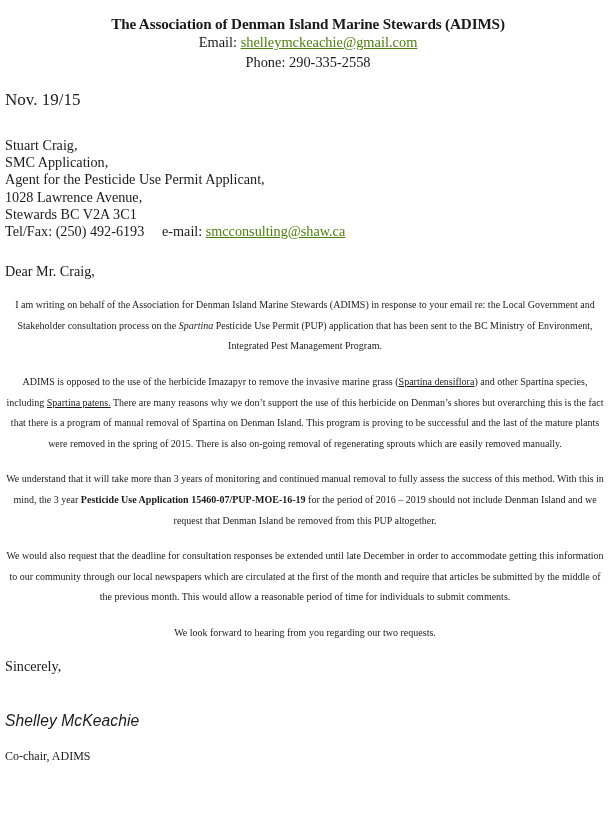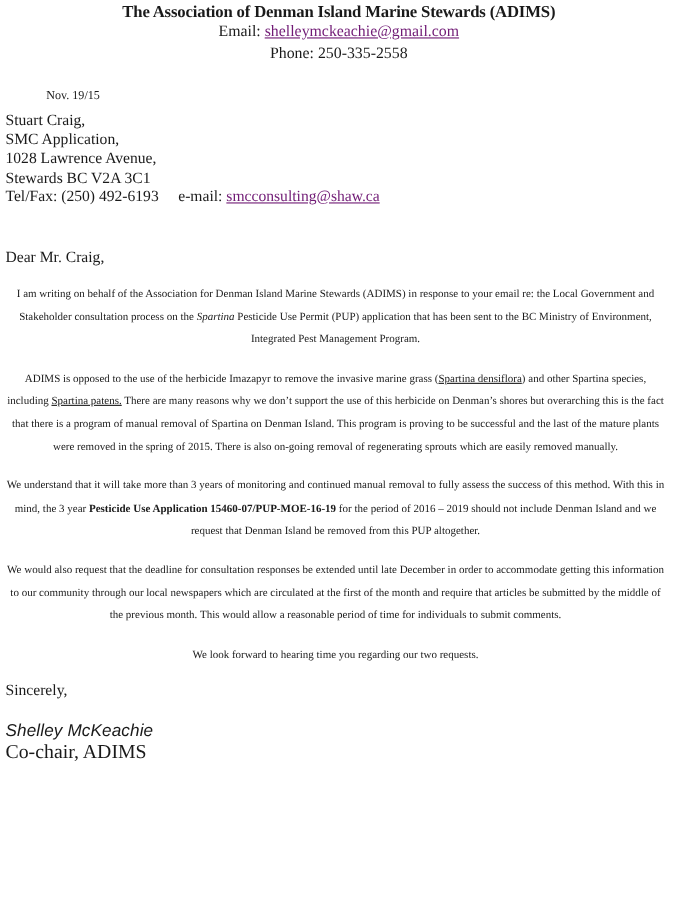--- a/index.html
+++ b/index.html
@@ -17,55 +17,54 @@
   }
   .page {
     position: relative;
     width: 616px;
     height: 821px;
     padding: 0;
     box-sizing: border-box;
   }
   .letterhead {
     text-align: center;
-    padding-top: 1px;
+    padding-top: 14px;
   }
   .org-title {
     font-size: 15.2px;
     font-weight: bold;
     letter-spacing: -0.15px;
     line-height: 19px;
   }
   .contact-line {
     font-size: 14.4px;
     line-height: 19.5px;
   }
   a.maillink,
   .maillink {
-    color: #701a75;
+    color: #4d7c0f;
     text-decoration: underline;
   }
   .body-block {
     padding-left: 5px;
     padding-right: 11px;
   }
   .date-line {
-    font-size: 11px;
+    font-size: 17px;
     margin-top: 19px;
     line-height: 18px;
-    margin-left: 37px;
   }
   .addr-block {
     font-size: 14.2px;
     line-height: 17.2px;
-    margin-top: 6px;
+    margin-top: 28px;
   }
   .salutation {
     font-size: 14.2px;
-    margin-top: 37px;
+    margin-top: 22px;
     line-height: 18px;
   }
   p.para {
     font-size: 10px;
     line-height: 20.6px;
     margin: 0;
     margin-top: 15px;
     text-align: center;
   }
   .ital { font-style: italic; }
@@ -73,64 +72,65 @@
   .udl  { text-decoration: underline; }
   .sincerely {
     font-size: 14.2px;
     margin-top: 13px;
     line-height: 18px;
   }
   .signature-name {
     font-family: "Liberation Sans", "DejaVu Sans", sans-serif;
     font-style: italic;
     font-size: 15.6px;
-    margin-top: 18px;
+    margin-top: 36px;
     line-height: 19px;
     letter-spacing: 0.1px;
   }
   .signature-role {
-    font-size: 18px;
+    font-size: 12px;
     line-height: 17px;
-    margin-top: 1px;
+    margin-top: 18px;
   }
 </style>
 </head>
 <body>
 
 <div class="page">
 
   <div class="letterhead">
     <div class="org-title">The Association of Denman Island Marine Stewards (ADIMS)</div>
     <div class="contact-line"><span>Email: </span><a class="maillink" href="#">shelleymckeachie@gmail.com</a></div>
-    <div class="contact-line">Phone: 250-335-2558</div>
+    <div class="contact-line">Phone: 290-335-2558</div>
   </div>
 
   <div class="body-block">
 
     <div class="date-line">Nov. 19/15</div>
 
     <div class="addr-block">
       <div>Stuart Craig,</div>
       <div>SMC Application,</div>
+      <div>Agent for the Pesticide Use Permit Applicant,</div>
       <div>1028 Lawrence Avenue,</div>
       <div>Stewards BC V2A 3C1</div>
       <div><span>Tel/Fax: (250) 492-6193</span>&nbsp;&nbsp;&nbsp;&nbsp;&nbsp;<span>e-mail: </span><a class="maillink" href="#">smcconsulting@shaw.ca</a></div>
     </div>
 
     <div class="salutation">Dear Mr. Craig,</div>
 
     <p class="para"><span>I am writing on behalf of the Association for Denman Island Marine Stewards (ADIMS) in response to your email re: the Local Government and Stakeholder consultation process on the </span><span class="ital">Spartina</span><span> Pesticide Use Permit (PUP) application that has been sent to the BC Ministry of Environment, Integrated Pest Management Program.</span></p>
 
     <p class="para"><span>ADIMS is opposed to the use of the herbicide Imazapyr to remove the invasive marine grass (</span><span class="udl">Spartina densiflora</span><span>) and other Spartina species, including </span><span class="udl">Spartina patens.</span><span>  There are many reasons why we don’t support the use of this herbicide on Denman’s shores but overarching this is the fact that there is a program of manual removal of Spartina on Denman Island. This program is proving to be successful and the last of the mature plants were removed in the spring of 2015. There is also on-going removal of regenerating sprouts which are easily removed manually.</span></p>
 
     <p class="para"><span>We understand that it will take more than 3 years of monitoring and continued manual removal to fully assess the success of this method. With this in mind, the 3 year </span><span class="bld">Pesticide Use Application 15460-07/PUP-MOE-16-19</span><span> for the period of 2016 – 2019 should not include Denman Island and we request that Denman Island be removed from this PUP altogether.</span></p>
 
     <p class="para">We would also request that the deadline for consultation responses be extended until late December in order to accommodate getting this information to our community through our local newspapers which are circulated at the first of the month and require that articles be submitted by the middle of the previous month. This would allow a reasonable period of time for individuals to submit comments.</p>
 
-    <p class="para">We look forward to hearing time you regarding our two requests.</p>
+    <p class="para">We look forward to hearing from you regarding our two requests.</p>
 
     <div class="sincerely">Sincerely,</div>
 
     <div class="signature-name">Shelley McKeachie</div>
     <div class="signature-role">Co-chair, ADIMS</div>
 
   </div>
 </div>
 
 </body></html>

